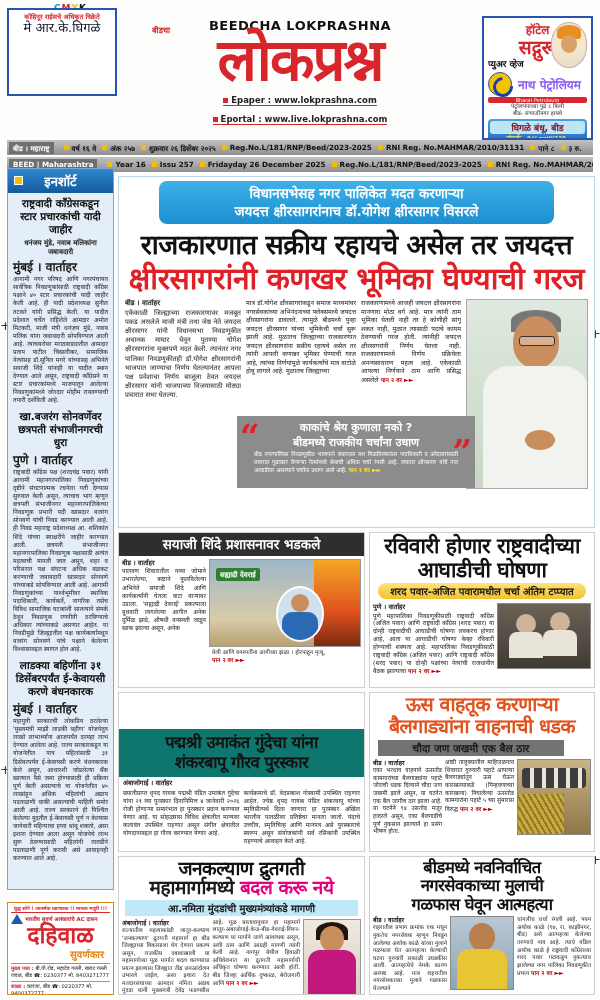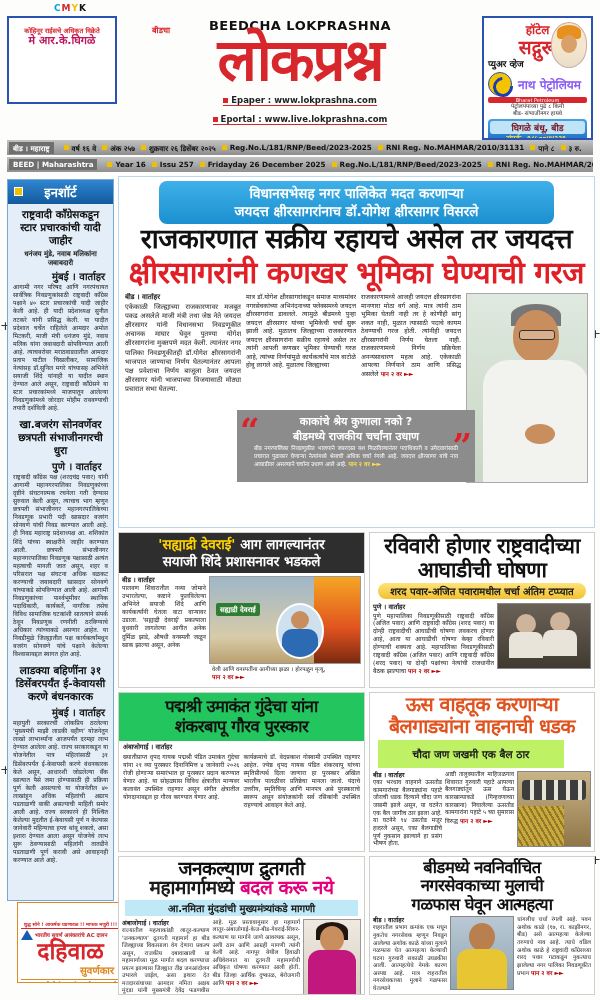--- a/index.html
+++ b/index.html
@@ -4,23 +4,23 @@
 <style>
   html,body{margin:0;padding:0;}
   body{width:600px;height:1000px;background:#fdfdfb;font-family:"DejaVu Sans","Liberation Sans",sans-serif;color:#1a1a1a;position:relative;overflow:hidden;}
   .page{position:absolute;inset:0;}
   
   .cmyk{position:absolute;font-size:9px;font-weight:bold;letter-spacing:1px;}
   .cmyk .c{color:#00a0d8}.cmyk .m{color:#d7262c}.cmyk .y{color:#f0c000}.cmyk .k{color:#111}
   .regmark{position:absolute;font-size:13px;color:#333;}
   
   .hdr-ad{position:absolute;background:#fff;border:2px solid #2a52b0;box-sizing:border-box;overflow:hidden;}
-  .ad-left{left:7px;top:16px;width:110px;height:88px;padding:8px;text-align:center;}
+  .ad-left{left:7px;top:8px;width:110px;height:88px;padding:2px;text-align:center;}
   .ad-left .l1{color:#d7262c;font-weight:bold;font-size:6.6px;}
-  .ad-left .nm{color:#be185d;font-weight:bold;font-size:11px;line-height:1.05;}
+  .ad-left .nm{color:#0f172a;font-weight:normal;font-size:13px;line-height:1.05;}
   .ad-left .cols{display:flex;margin-top:2px;text-align:left;}
   .ricebag{width:46px;height:88px;border-radius:4px;background:linear-gradient(#c22,#8e1414);position:relative;flex:0 0 46px;}
   .ricebag .rice{position:absolute;left:4px;top:38px;width:38px;height:44px;border-radius:4px;background:radial-gradient(circle at 30% 30%,#fff,#dfe6da 70%,#b9c4b4);}
   .ricebag .lbl{position:absolute;left:4px;top:6px;width:38px;height:26px;background:#f7e8c8;border-radius:2px;}
   .ad-left .rcol{flex:1;padding-left:3px;}
   .ad-left .shop{color:#d7262c;font-weight:bold;font-size:9px;background:#ffe98c;border-radius:3px;padding:1px 2px;display:inline-block;}
   .ad-left .tiny{font-size:5.8px;color:#333;line-height:1.3;}
   .ad-left .item{font-size:6.4px;color:#c0262c;font-weight:bold;line-height:1.55;white-space:nowrap;}
   .ad-left .item::before{content:"";display:inline-block;width:4px;height:4px;background:#f0c000;margin-right:2px;}
   .ad-right{left:482px;top:16px;width:111px;height:124px;padding:3px 4px;text-align:center;}
@@ -44,43 +44,43 @@
   .masthead .eng{font-size:13px;font-weight:bold;color:#111;letter-spacing:.5px;margin-top:2px;}
   .masthead .logo{color:#d7262c;font-size:58px;font-weight:bold;line-height:.95;letter-spacing:-2px;}
   .masthead .eline{display:inline-block;text-align:left;font-size:8.5px;font-weight:bold;color:#222;border-bottom:1.5px solid #d7262c;margin-top:1px;}
   .masthead .eline::before{content:"";display:inline-block;width:5px;height:5px;background:#d7262c;margin-right:3px;}
   
   .infobar{position:absolute;left:7px;width:586px;height:15px;background:linear-gradient(#c2c2c2,#8f8f8f);display:flex;align-items:center;font-size:7.2px;font-weight:bold;color:#111;padding:0 2px;box-sizing:border-box;white-space:nowrap;overflow:hidden;}
   .infobar .chip{background:#6f6f6f;color:#fff;padding:1px 4px;margin-right:4px;}
   .infobar .bul{display:inline-block;width:5px;height:5px;background:#f0c000;margin:0 3px 0 6px;flex:0 0 5px;}
   .infobar .seg{flex:0 0 auto;}
   
-  .sidebar{position:absolute;left:7px;top:179px;width:107px;height:722px;background:#e3eef8;border:1px solid #79a8d4;box-sizing:border-box;overflow:hidden;}
+  .sidebar{position:absolute;left:7px;top:168px;width:107px;height:722px;background:#e3eef8;border:1px solid #79a8d4;box-sizing:border-box;overflow:hidden;}
   .sb-head{background:linear-gradient(#2f86d0,#135a9e);color:#fff;font-weight:bold;font-size:13px;text-align:center;padding:3px 0;position:relative;}
   .sb-head::before{content:"";position:absolute;left:6px;top:7px;width:7px;height:7px;background:#f0c000;border:1px solid #fff;}
   .sb-item{padding:4px 5px 2px;}
   .sb-title{font-weight:bold;font-size:10.5px;text-align:center;color:#101010;line-height:1.25;}
   .sb-sub{font-weight:bold;font-size:7px;text-align:center;color:#222;margin-top:2px;}
-  .sb-by{font-weight:bold;font-size:10px;margin-top:2px;margin-left:39px;}
+  .sb-by{font-weight:bold;font-size:12px;margin-top:2px;}
   .sb-body{font-size:6.1px;line-height:1.32;text-align:justify;color:#222;}
   
-  .dahiwal{position:absolute;left:17px;top:902px;width:107px;height:81px;background:#fff;border:1.5px solid #e08820;box-sizing:border-box;padding:18px 3px;overflow:hidden;}
+  .dahiwal{position:absolute;left:7px;top:902px;width:107px;height:93px;background:#fff;border:1.5px solid #e08820;box-sizing:border-box;padding:2px 3px;overflow:hidden;}
   .dw-top{color:#d7262c;font-size:4.8px;font-weight:bold;text-align:center;border-bottom:1px solid #d7262c;padding-bottom:1px;}
   .dw-ac{display:flex;align-items:center;gap:2px;margin-top:1px;}
   .dw-tri{width:0;height:0;border-left:6px solid transparent;border-right:6px solid transparent;border-bottom:10px solid #1a5db0;}
   .dw-acl{color:#c0262c;font-weight:bold;font-size:5.4px;}
   .dw-name{color:#d7262c;font-weight:bold;font-size:23px;text-align:center;line-height:1;}
   .dw-sub{color:#e08820;font-weight:bold;font-size:10px;text-align:right;padding-right:6px;}
   .dw-line{font-size:5.2px;color:#222;line-height:1.35;border-top:1px solid #e08820;margin-top:2px;padding-top:1px;}
   .dw-line b{color:#c0262c;}
   
   .main{position:absolute;left:118px;top:176px;width:477px;height:820px;}
   .lead{position:relative;height:352px;border:1px solid #bcd6ea;background:#fff;box-sizing:border-box;}
   .kicker{margin:4px 40px 0;background:linear-gradient(#3fb0e8,#1b8fd0);border-radius:8px;color:#fff;font-weight:bold;font-size:13.5px;text-align:center;line-height:1.3;padding:4px 6px;}
-  .lead-h1{color:#111;font-weight:bold;font-size:27px;text-align:center;line-height:1.1;letter-spacing:-.5px;}
+  .lead-h1{color:#111;font-weight:bold;font-size:27px;text-align:center;line-height:1.1;margin-top:6px;letter-spacing:-.5px;}
   .lead-h2{color:#e01f26;font-weight:bold;font-size:30px;text-align:center;line-height:1.05;margin-top:3px;letter-spacing:-.5px;}
   .lead-body{display:flex;gap:5px;padding:5px 6px 0;height:196px;position:relative;}
   .lcol{font-size:6.3px;line-height:1.35;text-align:justify;color:#222;overflow:hidden;}
   .lcol .byline{font-weight:bold;font-size:7px;}
   .c1{flex:0 0 116px;font-size:6.8px;}
   .c2{flex:0 0 110px;}
   .c3{flex:0 0 100px;}
   .lead-photo{flex:1;height:188px;background:linear-gradient(#dfe9df,#c9d6c5);border:1px solid #aaa;position:relative;overflow:hidden;}
   .quotebox{position:absolute;left:118px;top:122px;width:238px;height:72px;background:#8c8c8c;color:#fff;padding:3px 5px;box-sizing:border-box;z-index:3;}
   .qmark{position:absolute;font-size:34px;color:#e01f26;font-weight:bold;line-height:.6;font-family:"DejaVu Serif",serif;}
@@ -93,48 +93,48 @@
   .rowflex{display:flex;gap:4px;margin-top:4px;}
   .card{background:#fff;border:1px solid #cfcfcf;box-sizing:border-box;position:relative;overflow:hidden;}
   
   .devrai{flex:0 0 247px;height:156px;}
   .dv-head{background:#2e2e2e;color:#fff;font-weight:bold;font-size:13.5px;text-align:center;line-height:1.25;padding:3px 2px;}
   .dv-head .hl{color:#ffd400;}
   .dv-flex{display:flex;gap:3px;padding:3px;}
   .dv-body{flex:0 0 84px;font-size:6.1px;line-height:1.32;text-align:justify;}
   .dv-body .byline{font-weight:bold;font-size:6.5px;}
   .dv-photo{flex:1;height:86px;position:relative;background:linear-gradient(#9fb7c8,#d8cba8 70%,#b8a070);border:1px solid #999;overflow:hidden;}
-  .dv-board{position:absolute;left:6px;top:26px;background:#2e7d32;color:#fff;font-size:7px;font-weight:bold;padding:2px 4px;border-radius:2px;}
+  .dv-board{position:absolute;left:6px;top:8px;background:#2e7d32;color:#fff;font-size:7px;font-weight:bold;padding:2px 4px;border-radius:2px;}
   .dv-fire{position:absolute;right:0;top:0;width:46px;height:100%;background:linear-gradient(#f5a623,#e0521e 60%,#7a2a10);}
   .dv-inset{position:absolute;left:66px;top:26px;width:44px;height:52px;border-radius:50%;background:#cfe0ee;border:2px solid #fff;overflow:hidden;}
   .dv-inset .head{position:absolute;left:13px;top:6px;width:18px;height:18px;border-radius:50%;background:#c98e5e;}
   .dv-inset .shirt{position:absolute;left:4px;top:24px;width:36px;height:28px;border-radius:10px 10px 0 0;background:#2c6bb3;}
   .dv-cap{font-size:5.8px;padding:1px 3px;color:#222;}
   
   .rashtra{flex:1;height:156px;}
   .ra-h{font-weight:bold;font-size:21px;text-align:center;line-height:1.05;color:#111;margin-top:2px;letter-spacing:-.5px;}
   .ra-sub{margin:2px 8px;background:linear-gradient(#ffe27a,#f2c22e);font-weight:bold;font-size:10px;text-align:center;border-radius:8px;padding:1px 0;}
   .ra-flex{display:flex;gap:3px;padding:2px 3px;}
   .ra-body{flex:1;font-size:6.1px;line-height:1.3;text-align:justify;}
   .ra-body .byline{font-weight:bold;font-size:6.5px;}
   .ra-photo{flex:0 0 92px;height:64px;background:linear-gradient(#6b6257,#403a31);border:1px solid #888;position:relative;overflow:hidden;}
   .pw{position:absolute;width:20px;height:20px;border-radius:50%;background:#cdb49a;}
   .pw1{left:18px;top:10px;}.pw2{left:52px;top:8px;}
   .pwb{position:absolute;width:34px;height:26px;border-radius:8px 8px 0 0;background:#e8e4da;}
   .pwb1{left:11px;top:28px;}.pwb2{left:45px;top:26px;}
   
   .padma{flex:0 0 247px;height:160px;}
-  .pd-head{background:#22c55e;font-weight:bold;font-size:16.5px;text-align:center;line-height:1.2;padding:4px 2px;color:#111;letter-spacing:-.5px;}
+  .pd-head{background:#0f766e;font-weight:bold;font-size:16.5px;text-align:center;line-height:1.2;padding:4px 2px;color:#111;letter-spacing:-.5px;margin-top:36px;}
   .pd-flex{display:flex;gap:4px;padding:2px 4px;}
   .pd-col{flex:1;font-size:6.1px;line-height:1.32;text-align:justify;}
   .pd-by{font-weight:bold;font-size:6.5px;padding:1px 4px 0;}
   
   .bullock{flex:1;height:160px;}
   .bl-h{color:#e0521e;font-weight:bold;font-size:19.5px;text-align:center;line-height:1.05;margin-top:2px;letter-spacing:-.5px;}
-  .bl-sub{margin:2px 30px 2px 8px;background:#bef264;font-weight:bold;font-size:10.5px;text-align:center;padding:7px 0;}
+  .bl-sub{margin:2px 30px 2px 8px;background:#737373;font-weight:bold;font-size:10.5px;text-align:center;padding:1px 0;}
   .bl-flex{display:flex;gap:3px;padding:1px 3px;}
   .bl-col{flex:1;font-size:5.9px;line-height:1.3;text-align:justify;}
   .bl-col .byline{font-weight:bold;font-size:6.3px;}
   .bl-photo{flex:0 0 72px;height:74px;background:linear-gradient(#c9b488,#8f7648);border:1px solid #888;position:relative;overflow:hidden;}
   .crowd{position:absolute;left:4px;top:8px;width:64px;height:20px;background:repeating-linear-gradient(90deg,#3d3d3d 0 8px,#e8e4da 8px 12px);border-radius:4px;}
   .cane{position:absolute;left:0;bottom:0;width:46px;height:40px;background:repeating-linear-gradient(60deg,#caa83e 0 3px,#8f7a2a 3px 5px);}
   
   .jank{flex:0 0 247px;height:139px;}
   .jk-h1{font-weight:bold;font-size:19px;text-align:center;color:#111;line-height:1;margin-top:2px;letter-spacing:-.5px;}
   .jk-h2{font-weight:bold;font-size:19px;text-align:center;line-height:1.05;letter-spacing:-.5px;}
@@ -306,21 +306,20 @@
           <div class="q1">काकांचे श्रेय कुणाला नको ?</div>
           <div class="q2">बीडमध्ये राजकीय चर्चांना उधाण</div>
           <div class="qbody"><span>बीड नगरपालिका निवडणूकीत भाजपाने जबरदस्त यश मिळविल्यानंतर पदाधिकारी व उमेदवारांसाठी प्रचारात पुढाकार घेणाऱ्या नेत्यांमध्ये श्रेयाची अधिक चर्चा रंगली आहे. जयदत्त क्षीरसागर यांचे नाव आघाडीवर असल्याने चर्चांना उधाण आले आहे.</span> <span class="cont" style="color:#ffe049">पान २ वर ►►</span></div>
         </div>
       </div>
     </section>
 
     <div class="rowflex">
       <section class="card devrai">
         <div class="dv-head">
-          <div><span class="hl">'सह्याद्री देवराई'</span><span> आग लागल्यानंतर</span></div>
           <div>सयाजी शिंदे प्रशासनावर भडकले</div>
         </div>
         <div class="dv-flex">
           <div class="dv-body">
             <div class="byline">बीड । वार्ताहर</div>
             <span>पालवण शिवारातील नव्या जोमाने उभारलेल्या, कष्टाने फुलविलेल्या अभिनेते सयाजी शिंदे आणि कार्यकर्त्यांनी घेतला वाटा वाऱ्यावर उडाला. 'सह्याद्री देवराई' प्रकल्पाला बुधवारी लागलेल्या आगीत अनेक दुर्मिळ झाडे, औषधी वनस्पती जळून खाक झाल्या असून, अनेक</span>
           </div>
           <div style="flex:1">
             <div class="dv-photo">
               <span class="dv-fire"></span>

